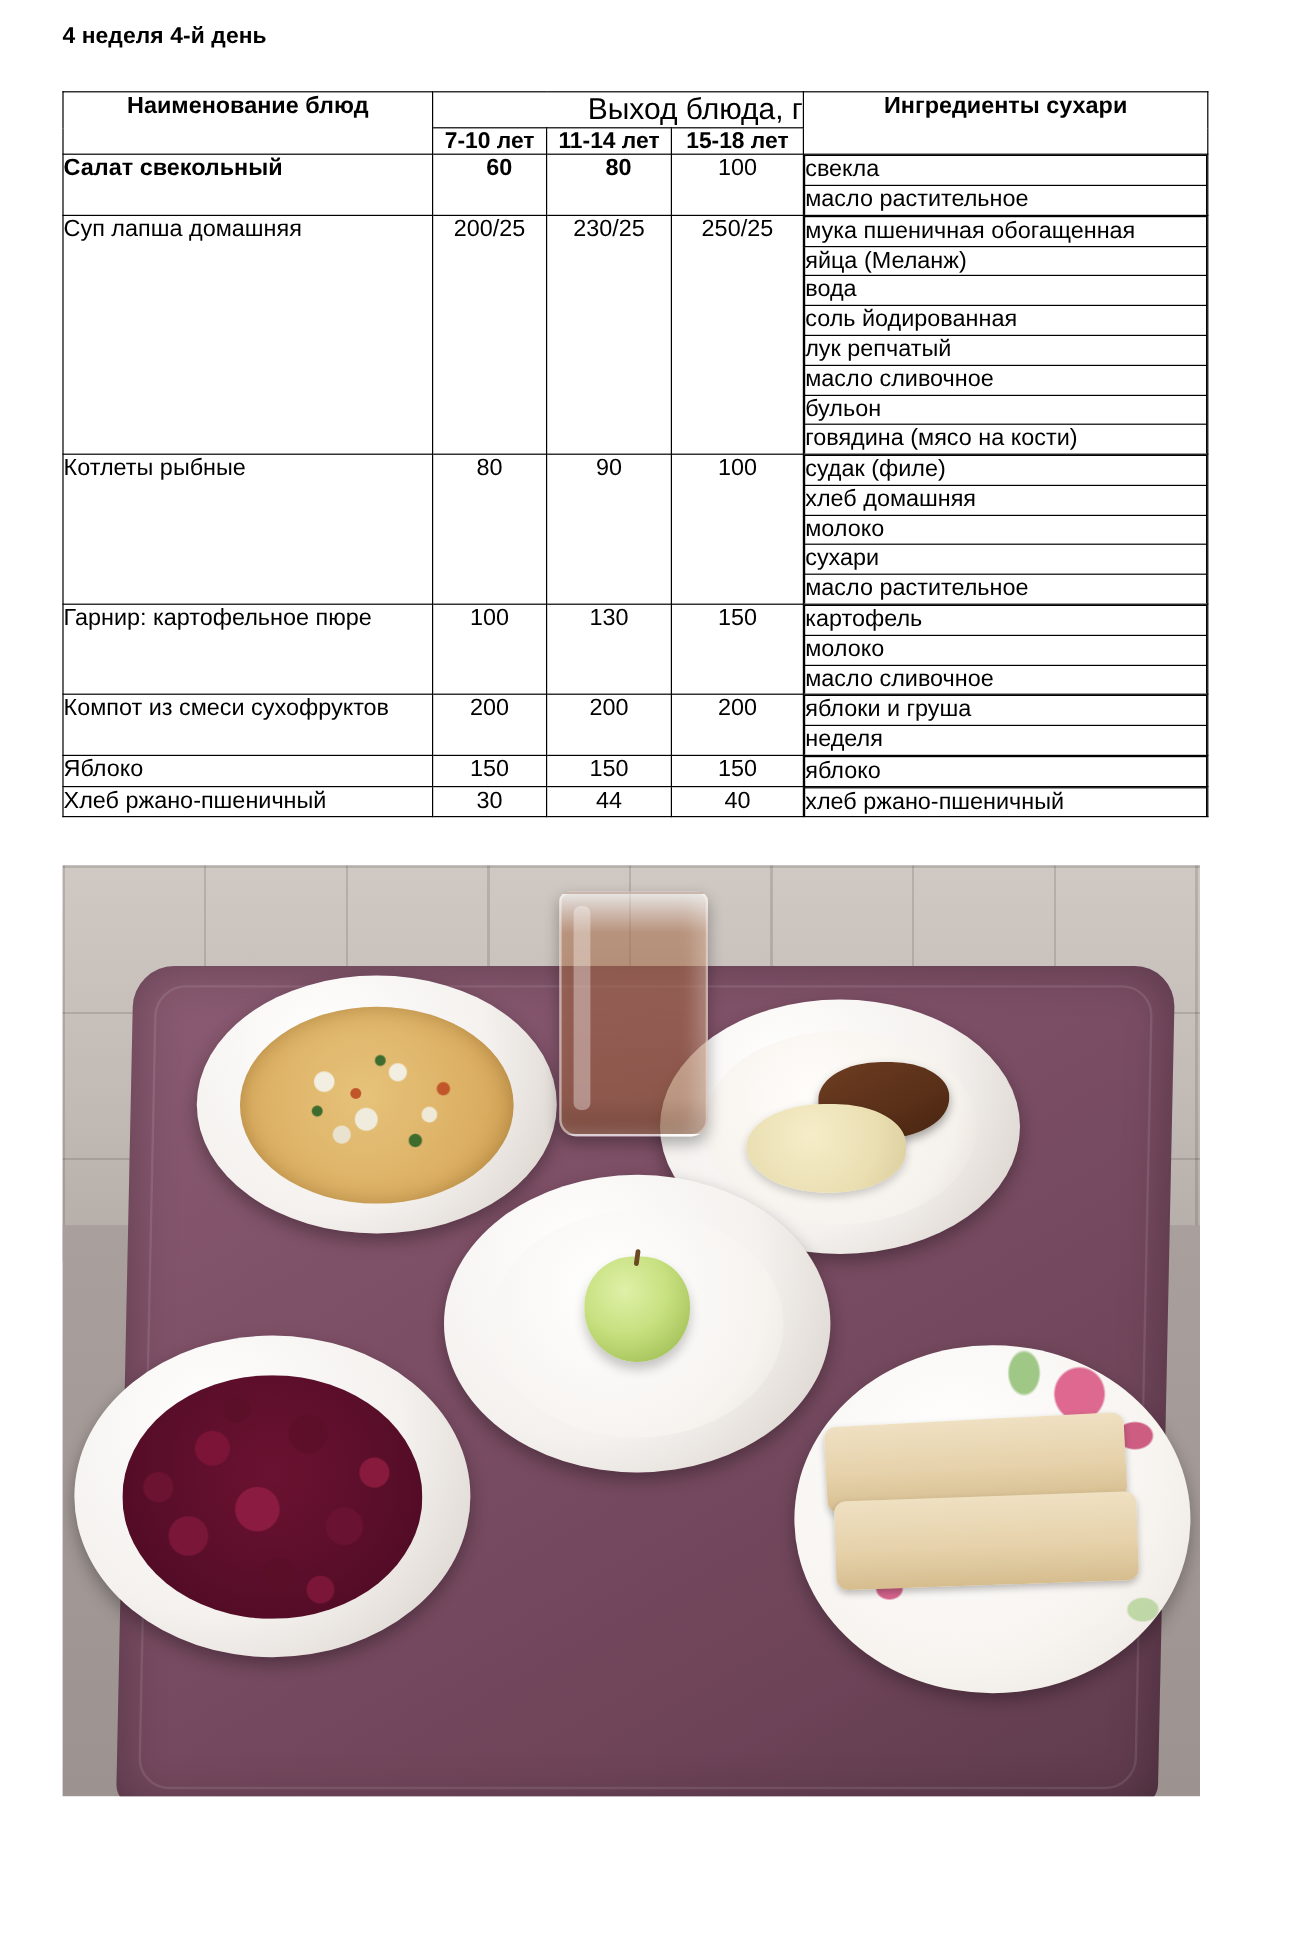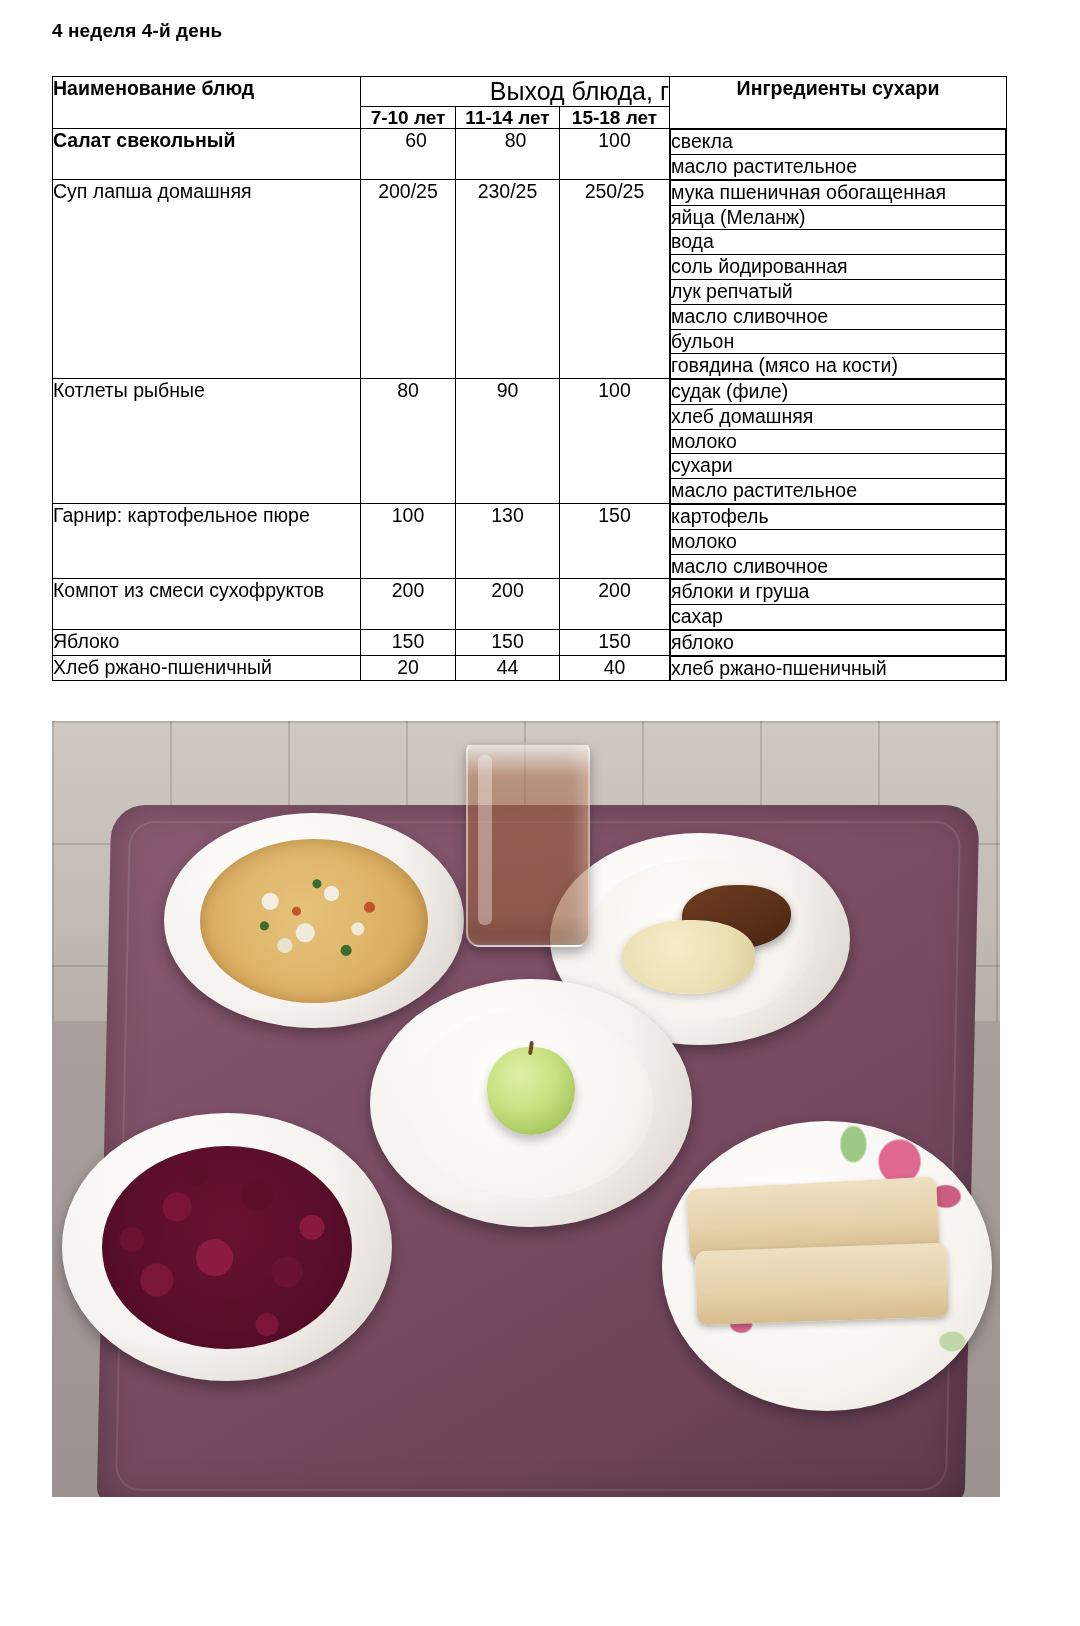--- a/index.html
+++ b/index.html
@@ -33,20 +33,21 @@
     width: 954px;
     table-layout: fixed;
     font-size: 19.5px;
   }
   table.menu td, table.menu th {
     border: 1px solid #000;
     padding: 0;
     vertical-align: top;
   }
   .hdr-name {
+    text-align: center;
     font-weight: bold;
     font-size: 19.5px;
     vertical-align: middle;
     padding: 2px 4px;
   }
   .hdr-out {
     text-align: right;
     font-weight: normal;
     font-size: 25px;
     padding: 2px 4px;
@@ -69,21 +70,21 @@
     padding: 3px 6px 3px 7px;
     font-size: 19.5px;
     line-height: 1.22;
   }
   td.amount {
     text-align: center;
     font-size: 19.5px;
     padding: 3px 4px;
     line-height: 1.22;
   }
-  td.amount.bold { font-weight: normal; padding-left: 16px; }
+  td.amount.bold { font-weight: bold; padding-left: 16px; }
   td.dish.bold { font-weight: bold; }
   .ing-cell { padding: 0; }
   .ing-cell table {
     border-collapse: collapse;
     width: 100%;
     table-layout: fixed;
   }
   .ing-cell td {
     border: none;
     border-bottom: 1px solid #000;
@@ -399,21 +400,21 @@
         <td class="amount">200</td>
         <td class="amount">200</td>
         <td class="amount">200</td>
         <td class="ing-cell">
           <table>
             <tbody>
                 <tr>
                   <td>яблоки и груша</td>
                 </tr>
             <tr>
-                  <td>сахар</td>
+                  <td>неделя</td>
                 </tr>
           </tbody>
             </table>
         </td>
       </tr>
 
       <tr>
         <td class="dish">Яблоко</td>
         <td class="amount">150</td>
         <td class="amount">150</td>
@@ -424,21 +425,21 @@
                 <tr>
                   <td>яблоко</td>
                 </tr>
           </tbody>
             </table>
         </td>
       </tr>
 
       <tr>
         <td class="dish">Хлеб ржано-пшеничный</td>
-        <td class="amount">20</td>
+        <td class="amount">30</td>
         <td class="amount">44</td>
         <td class="amount">40</td>
         <td class="ing-cell">
           <table>
             <tbody>
                 <tr>
                   <td>хлеб ржано-пшеничный</td>
                 </tr>
           </tbody>
             </table>

